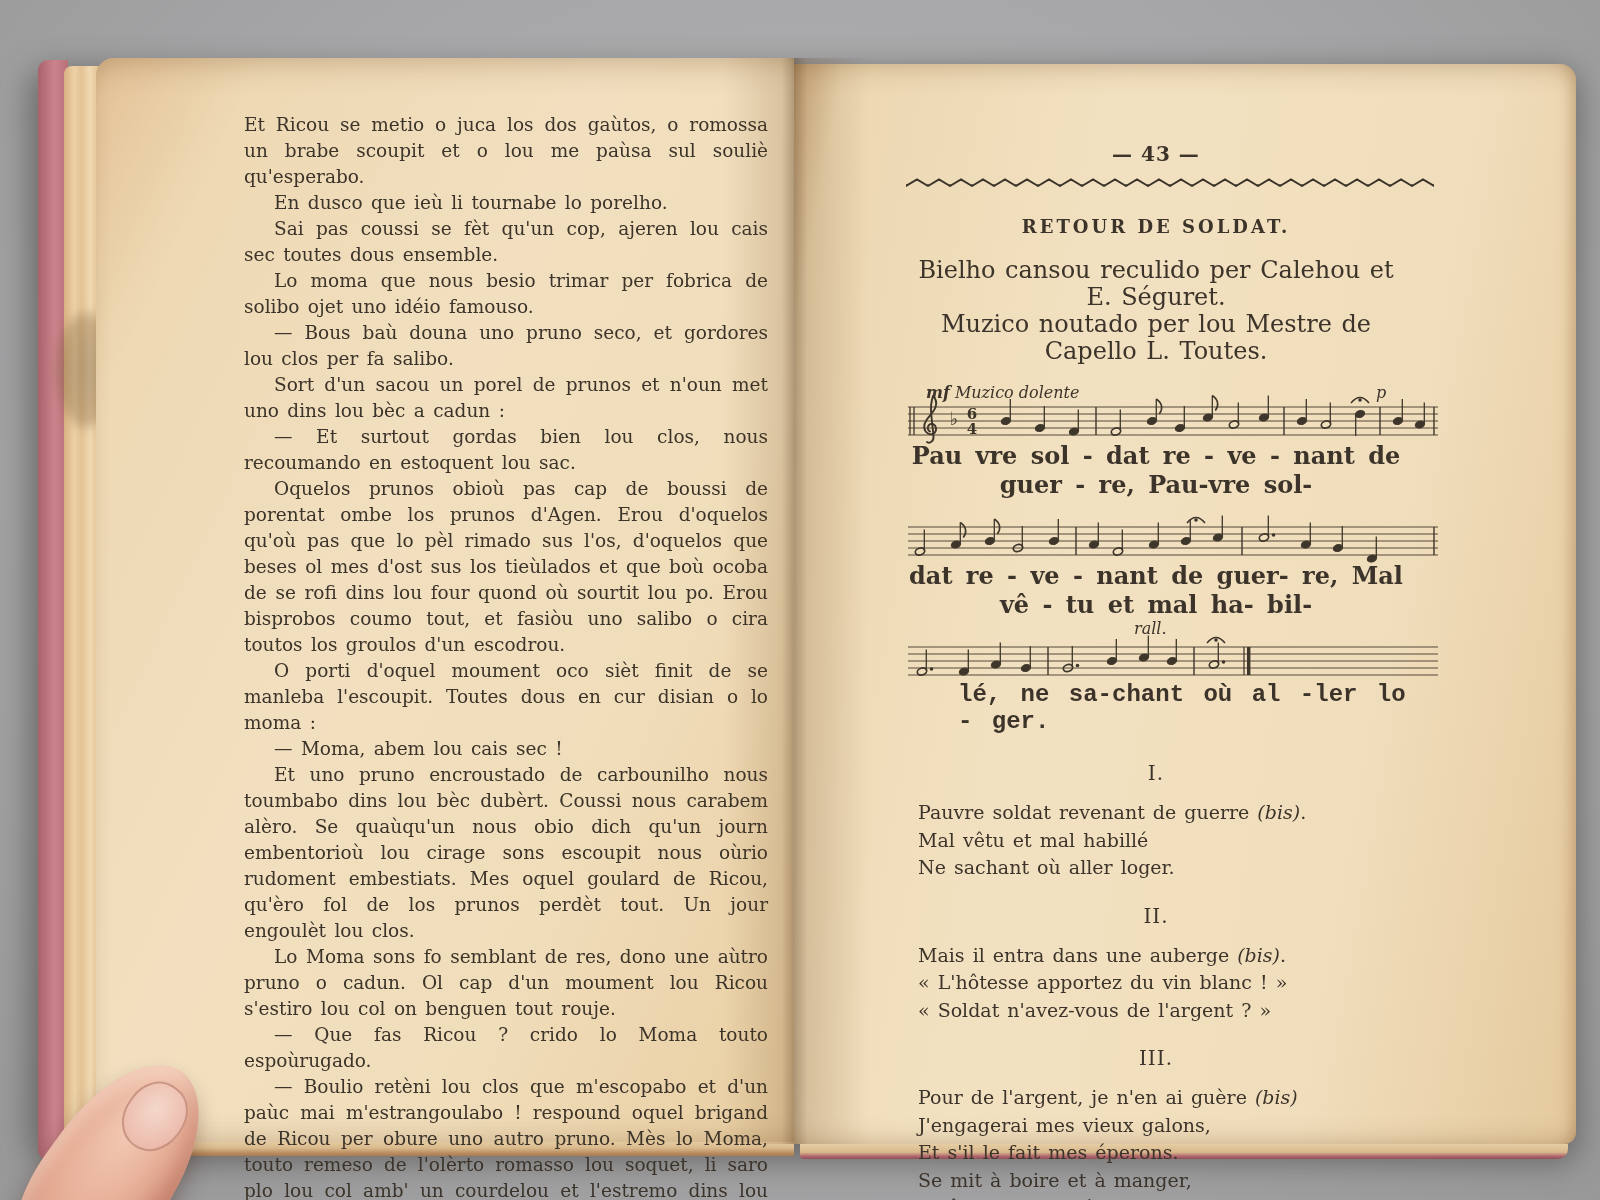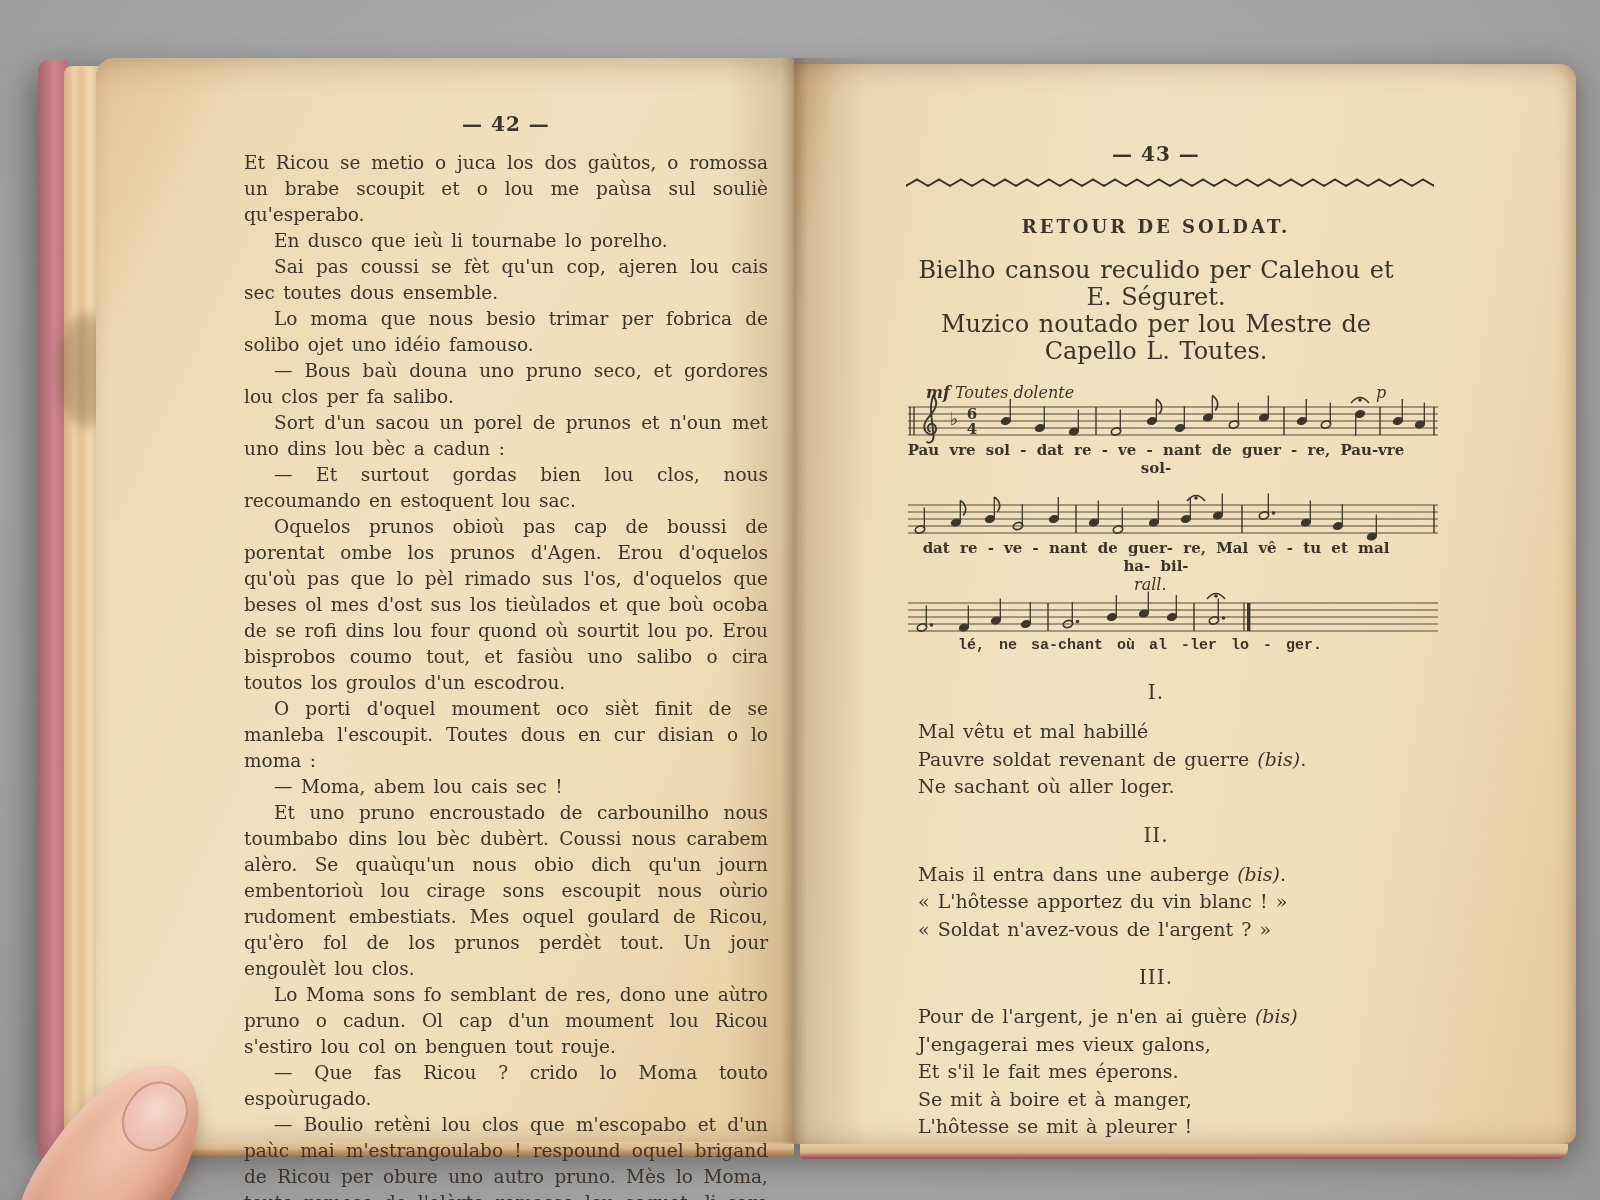--- a/index.html
+++ b/index.html
@@ -42,21 +42,21 @@
   .para.noindent{text-indent:0;}
 
   .page-right .pnum{margin-bottom:10px;}
   .zigzag{display:block;margin:0 auto 26px auto;}
   .song-title{font-size:18px;font-weight:700;letter-spacing:3px;text-align:center;margin-bottom:20px;}
   .attrib{font-size:24px;text-align:center;line-height:27px;word-spacing:2px;}
   .music-block{margin-top:22px;}
   .music-line{position:relative;margin:0 0 6px 0;}
   .m-label{position:absolute;font-size:16px;font-style:italic;top:-4px;}
   .m-label b{font-weight:700;}
-  .lyrics{font-size:15px;font-weight:700;text-align:center;word-spacing:5px;margin:-8px 0 8px 0;}
+  .lyrics{font-size:24px;font-weight:700;text-align:center;word-spacing:5px;margin:-8px 0 8px 0;}
   .lyrics.lyr-left{text-align:left;padding-left:52px;font-family:Liberation Mono, monospace;}
   .verses{margin-top:26px;}
   .verse-num{font-size:20px;text-align:center;margin:22px 0 14px 0;letter-spacing:1px;}
   .verse-line{font-size:19px;line-height:27.5px;margin-left:12px;word-spacing:2px;}
   .verse-line i{font-style:italic;}
 
   .thumb{position:absolute;left:-20px;top:1028px;width:128px;height:250px;
     transform:rotate(36deg);transform-origin:50% 95%;
     background:radial-gradient(ellipse at 42% 28%,#f3cab5 0%,#e5ab93 48%,#d18f7c 82%);
     border-radius:48% 52% 42% 42%;
@@ -72,21 +72,20 @@
   <div class="book-shadow"></div>
   <div class="book">
     <div class="cover-edge"></div>
     <div class="page-stack-left"></div>
     <div class="stain1"></div>
     <div class="stain2"></div>
     <div class="page-stack-bottom-left"></div>
     <div class="page-stack-bottom-right"></div>
 
     <div class="page-left">
-      <div class="pnum">— 42 —</div>
       <div class="body-text">
           <p class="para noindent">Et Ricou se metio o juca los dos gaùtos, o romossa un brabe scoupit et o lou me paùsa sul souliè qu'esperabo.</p>
           <p class="para">En dusco que ieù li tournabe lo porelho.</p>
           <p class="para">Sai pas coussi se fèt qu'un cop, ajeren lou cais sec toutes dous ensemble.</p>
           <p class="para">Lo moma que nous besio trimar per fobrica de solibo ojet uno idéio famouso.</p>
           <p class="para">— Bous baù douna uno pruno seco, et gordores lou clos per fa salibo.</p>
           <p class="para">Sort d'un sacou un porel de prunos et n'oun met uno dins lou bèc a cadun :</p>
           <p class="para">— Et surtout gordas bien lou clos, nous recoumando en estoquent lou sac.</p>
           <p class="para">Oquelos prunos obioù pas cap de boussi de porentat ombe los prunos d'Agen. Erou d'oquelos qu'où pas que lo pèl rimado sus l'os, d'oquelos que beses ol mes d'ost sus los tieùlados et que boù ocoba de se rofi dins lou four quond où sourtit lou po. Erou bisprobos coumo tout, et fasiòu uno salibo o cira toutos los groulos d'un escodrou.</p>
           <p class="para">O porti d'oquel moument oco sièt finit de se manleba l'escoupit. Toutes dous en cur disian o lo moma :</p>
@@ -127,21 +126,21 @@
           <circle cx="484" cy="9.5" r="1.2" fill="#3c342a"></circle>
           <circle cx="506" cy="9.5" r="1.2" fill="#3c342a"></circle>
           <circle cx="528" cy="9.5" r="1.2" fill="#3c342a"></circle>
         </svg>
       <div class="song-title">RETOUR DE SOLDAT.</div>
       <div class="attrib">Bielho cansou reculido per Calehou et E. Séguret.</div>
       <div class="attrib">Muzico noutado per lou Mestre de Capello L. Toutes.</div>
 
       <div class="music-block">
         <div class="music-line">
-          <span class="m-label" style="left:20px;"><b>mf</b><span> Toutes dolente</span></span>
+          <span class="m-label" style="left:20px;"><b>mf</b><span> Muzico dolente</span></span>
           <span class="m-label" style="left:470px;">p</span>
           <svg width="534" height="58">
               <line x1="2" y1="20" x2="532" y2="20" stroke="#54483a" stroke-width="1"></line>
               <line x1="2" y1="27" x2="532" y2="27" stroke="#54483a" stroke-width="1"></line>
               <line x1="2" y1="34" x2="532" y2="34" stroke="#54483a" stroke-width="1"></line>
               <line x1="2" y1="41" x2="532" y2="41" stroke="#54483a" stroke-width="1"></line>
               <line x1="2" y1="48" x2="532" y2="48" stroke="#54483a" stroke-width="1"></line>
               <line x1="4" y1="20" x2="4" y2="48" stroke="#3e362b" stroke-width="1.3"></line>
               <line x1="8" y1="20" x2="8" y2="48" stroke="#3e362b" stroke-width="1.3"></line>
               <path d="M13 9 C16 12 17 16 15.5 20 C14 25 9 29 6.5 33 C3 38 3.5 44 8 46.5 C12.5 49 16.5 45.5 16 41 C15.5 37 11.5 35.5 9 38 C7 40 7.5 43.5 10 44.5 M13 9 C11 15 10.5 20 11.2 27 L13.5 49 C14 54 10 57 7 55" transform="translate(14,0)" stroke="#3e362b" fill="none" stroke-width="1.9" stroke-linecap="round"></path>
@@ -268,22 +267,22 @@
               <circle cx="317.5" cy="35" r="1.8" fill="#3e362b"></circle>
               <line x1="338" y1="20" x2="338" y2="48" stroke="#3e362b" stroke-width="1.2"></line>
               <rect x="341" y="20" width="3.4" height="28" fill="#3e362b"></rect>
             </svg>
           <div class="lyrics lyr-left">lé, ne sa-chant où al -ler lo - ger.</div>
         </div>
       </div>
 
       <div class="verses">
           <div class="verse-num">I.</div>
+          <div class="verse-line">Pauvre soldat revenant de guerre <i>(bis)</i>.</div>
           <div class="verse-line">Mal vêtu et mal habillé</div>
-          <div class="verse-line">Pauvre soldat revenant de guerre <i>(bis)</i>.</div>
           <div class="verse-line">Ne sachant où aller loger.</div>
           <div class="verse-num">II.</div>
           <div class="verse-line">Mais il entra dans une auberge <i>(bis)</i>.</div>
           <div class="verse-line">« L'hôtesse apportez du vin blanc ! »</div>
           <div class="verse-line">« Soldat n'avez-vous de l'argent ? »</div>
           <div class="verse-num">III.</div>
           <div class="verse-line">Pour de l'argent, je n'en ai guère <i>(bis)</i></div>
           <div class="verse-line">J'engagerai mes vieux galons,</div>
           <div class="verse-line">Et s'il le fait mes éperons.</div>
           <div class="verse-line">Se mit à boire et à manger,</div>

